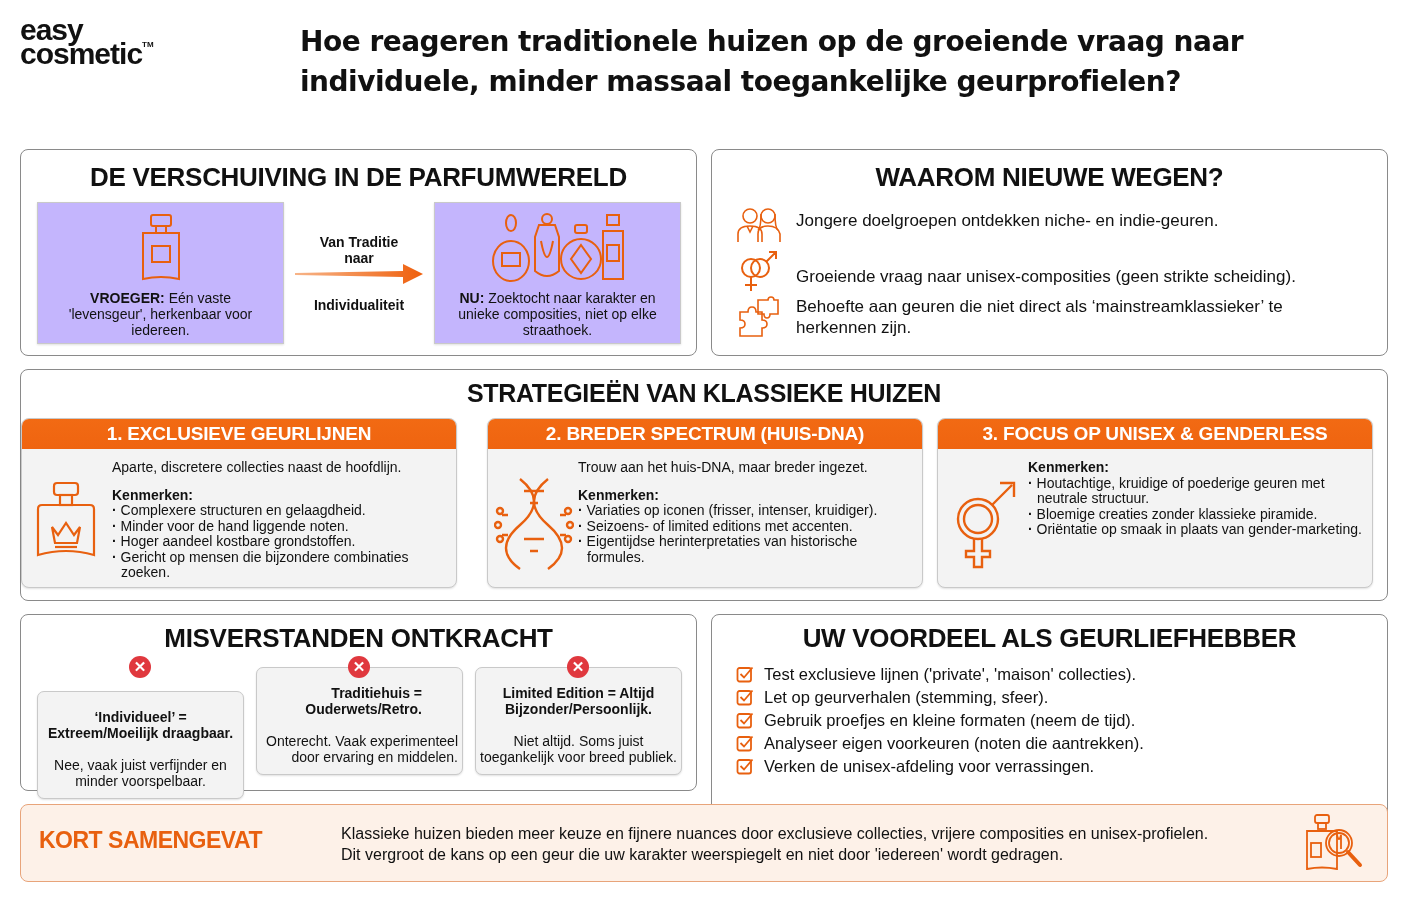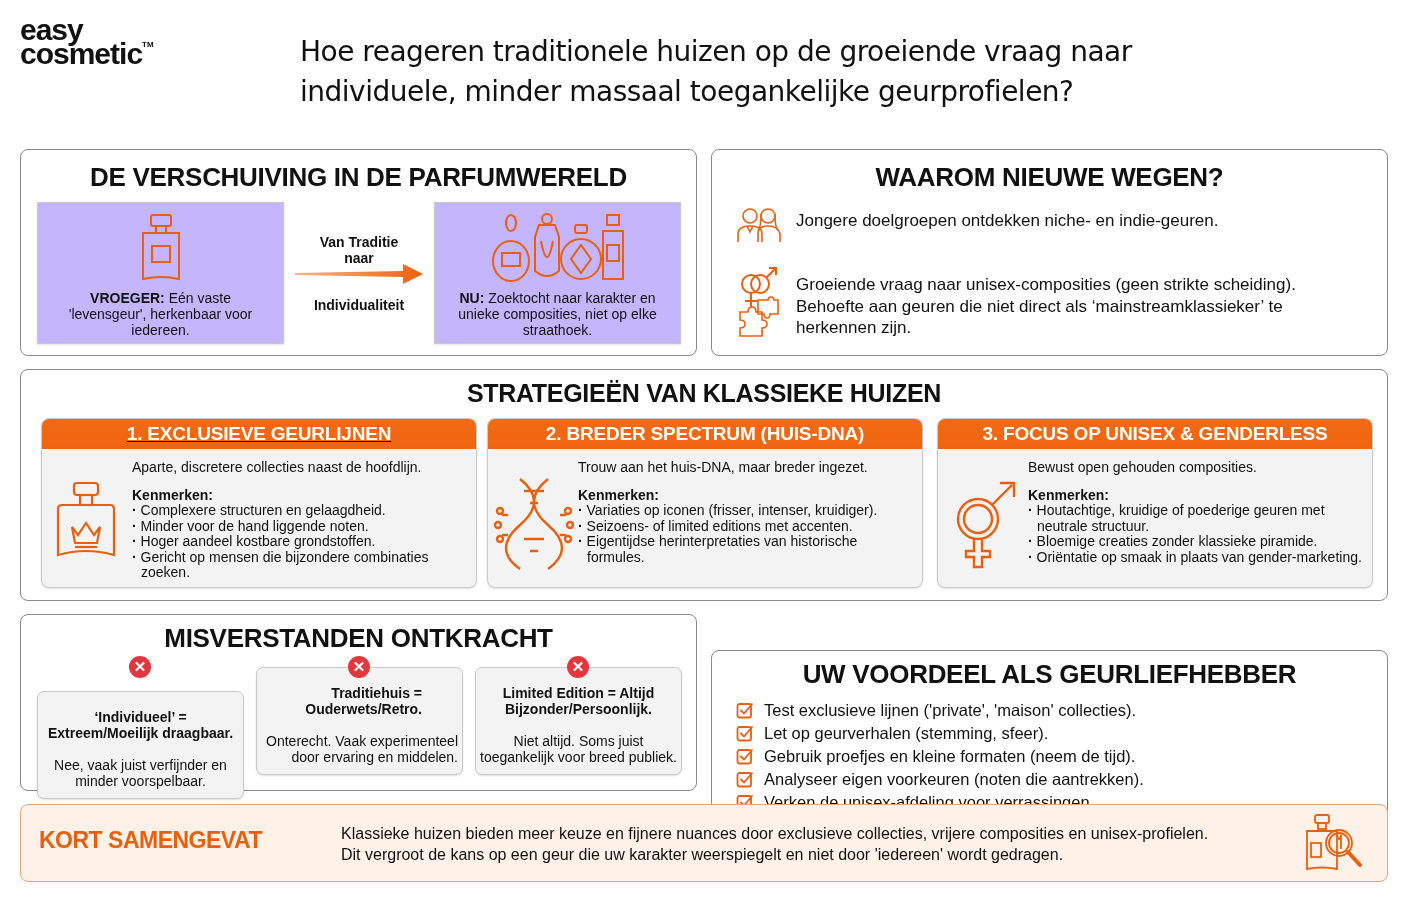--- a/index.html
+++ b/index.html
@@ -4,21 +4,21 @@
 <style>
   * { box-sizing: border-box; margin: 0; padding: 0; }
   html, body { width: 1408px; height: 900px; background: #ffffff; overflow: hidden; }
   body { font-family: "Liberation Sans", sans-serif; color: #111; position: relative; }
 
   .logo { position: absolute; left: 20px; top: 18px; line-height: 0.8; font-weight: 900; letter-spacing: -1px; }
   .logo .l1 { font-size: 30px; display: block; }
   .logo .l2 { font-size: 30px; display: block; }
   .logo .tm { font-size: 8px; vertical-align: top; letter-spacing: 0; font-weight: 700; }
 
-  .main-title { position: absolute; left: 300px; top: 32px; width: 960px; font-family: "DejaVu Sans", sans-serif; font-weight: 400; font-size: 28px; line-height: 40px; letter-spacing: -0.5px; color: #111; }
+  .main-title { position: absolute; left: 300px; top: 22px; width: 960px; font-family: "DejaVu Sans", sans-serif; font-weight: 700; font-size: 28px; line-height: 40px; letter-spacing: -0.5px; color: #111; }
 
   .panel { position: absolute; border: 1.5px solid #8a8a8a; border-radius: 8px; background: #fff; }
   .panel-title { text-align: center; font-weight: 700; font-size: 26px; letter-spacing: -0.3px; color: #111; }
 
   .subbox { position: absolute; background: #c4b5fd; border: 1px solid #c9c9c9; border-radius: 0; box-shadow: 0 1px 2px rgba(0,0,0,0.12); }
 
   
   .shift-text { position: absolute; left: 0; right: 0; text-align: center; font-size: 14px; line-height: 16px; }
   .shift-text b { font-weight: 700; }
   .arrow-label { position: absolute; text-align: center; font-weight: 700; font-size: 14px; line-height: 16px; }
@@ -127,21 +127,21 @@
           <path d="M2 38 v-8 q0-8 12-8 q12 0 12 8 v8"></path>
         <path d="M11 22 l3 6 l3 -6"></path>
         <circle cx="32" cy="12" r="7"></circle>
           <path d="M25 10 q0 14 -3 16 M39 10 q0 14 3 16"></path>
         <path d="M22 38 v-8 q0-8 10-8 q10 0 12 8 v8"></path>
       </svg>
     </span>
     <span class="tx" style="margin-top:6px;">Jongere doelgroepen ontdekken niche- en indie-geuren.</span>
   </div>
 
-  <div class="why-item" style="top:116px;">
+  <div class="why-item" style="top:100px;align-items:center;">
     <span class="ic">
       <svg width="46" height="44" viewBox="0 0 46 44" fill="none" stroke="#e8600f" stroke-width="2">
         <circle cx="15" cy="18" r="9"></circle>
           <path d="M15 27 v14 M9 35 h12"></path>
         <circle cx="24" cy="18" r="9"></circle>
           <path d="M30 12 l10 -10 M33 2 h7 v7"></path>
       </svg>
     </span>
     <span class="tx" style="margin-top:8px;">Groeiende vraag naar unisex-composities (geen strikte scheiding).</span>
   </div>
@@ -153,21 +153,21 @@
         <path d="M22 4 h10 q0 -3 3 -3 q3 0 3 3 h4 v14 h-8 q0 4 -3 4 q-3 0 -3 -4 h-6 z"></path>
       </svg>
     </span>
     <span class="tx" style="width:530px;">Behoefte aan geuren die niet direct als ‘mainstreamklassieker’ te herkennen zijn.</span>
   </div>
 </section>
 
 <section class="panel" style="left:20px; top:369px; width:1368px; height:232px;">
   <h2 class="panel-title" style="margin-top:9px; font-size:25px;">STRATEGIEËN VAN KLASSIEKE HUIZEN</h2>
 
-  <div class="strat-card" style="left:20px;text-decoration:underline;">
+  <div class="strat-card" style="left:0;">
     <div class="strat-head">1. EXCLUSIEVE GEURLIJNEN</div>
     <span class="strat-icon">
       <svg width="64" height="82" viewBox="0 0 64 82" fill="none" stroke="#e8600f" stroke-width="2.2">
         <rect x="20" y="2" width="24" height="12" rx="3"></rect>
         <rect x="26" y="14" width="12" height="10"></rect>
         <path d="M4 28 q0 -4 4 -4 h48 q4 0 4 4 v46 q-28 -8 -56 0 z"></path>
         <path d="M18 46 l6 8 l8 -12 l8 12 l6 -8 l-3 16 h-22 z"></path>
         <path d="M21 66 h22"></path>
       </svg>
     </span>
@@ -214,21 +214,20 @@
     <div class="strat-head">3. FOCUS OP UNISEX &amp; GENDERLESS</div>
     <span class="strat-icon" style="left:12px; top:58px;">
       <svg width="70" height="92" viewBox="0 0 70 92" fill="none" stroke="#e8600f" stroke-width="2.4">
         <circle cx="28" cy="42" r="20"></circle>
           <circle cx="28" cy="42" r="14"></circle>
         <path d="M42 28 l20 -20 M50 6 h14 v14"></path>
         <path d="M24 62 v12 h-8 v6 h8 v10 h8 v-10 h8 v-6 h-8 v-12"></path>
       </svg>
     </span>
     <div class="strat-body">
-      <p class="intro">Bewust open gehouden composities.</p>
       <p class="kh">Kenmerken:</p>
       <ul>
         <li>Houtachtige, kruidige of poederige geuren met neutrale structuur.</li>
         <li>Bloemige creaties zonder klassieke piramide.</li>
         <li>Oriëntatie op smaak in plaats van gender-marketing.</li>
       </ul>
     </div>
   </div>
 </section>
 
@@ -247,21 +246,21 @@
     <p class="mis-answer" style="padding:0 4px;">Onterecht. Vaak experimenteel door ervaring en middelen.</p>
   </div>
 
   <span class="mis-x" style="left:546px;">✕</span>
   <div class="mis-box" style="left:454px;">
     <p class="mis-claim" style="padding:0 20px;">Limited Edition = Altijd Bijzonder/Persoonlijk.</p>
     <p class="mis-answer" style="padding:0 2px;">Niet altijd. Soms juist toegankelijk voor breed publiek.</p>
   </div>
 </section>
 
-<section class="panel" style="left:711px; top:614px; width:677px; height:213px;margin-top:36px;">
+<section class="panel" style="left:711px; top:614px; width:677px; height:213px;">
   <h2 class="panel-title" style="margin-top:8px;">UW VOORDEEL ALS GEURLIEFHEBBER</h2>
   <div class="benefit" style="top:48px;">
     <svg class="cb" viewBox="0 0 18 18" fill="none" stroke="#e8600f" stroke-width="1.8">
         <rect x="1.5" y="3" width="13.5" height="13.5" rx="2"></rect>
         <path d="M4.5 9 l3.5 3.5 l8.5 -10"></path>
       </svg>
     <span>Test exclusieve lijnen ('private', 'maison' collecties).</span>
   </div>
   <div class="benefit" style="top:71px;">
     <svg class="cb" viewBox="0 0 18 18" fill="none" stroke="#e8600f" stroke-width="1.8">

